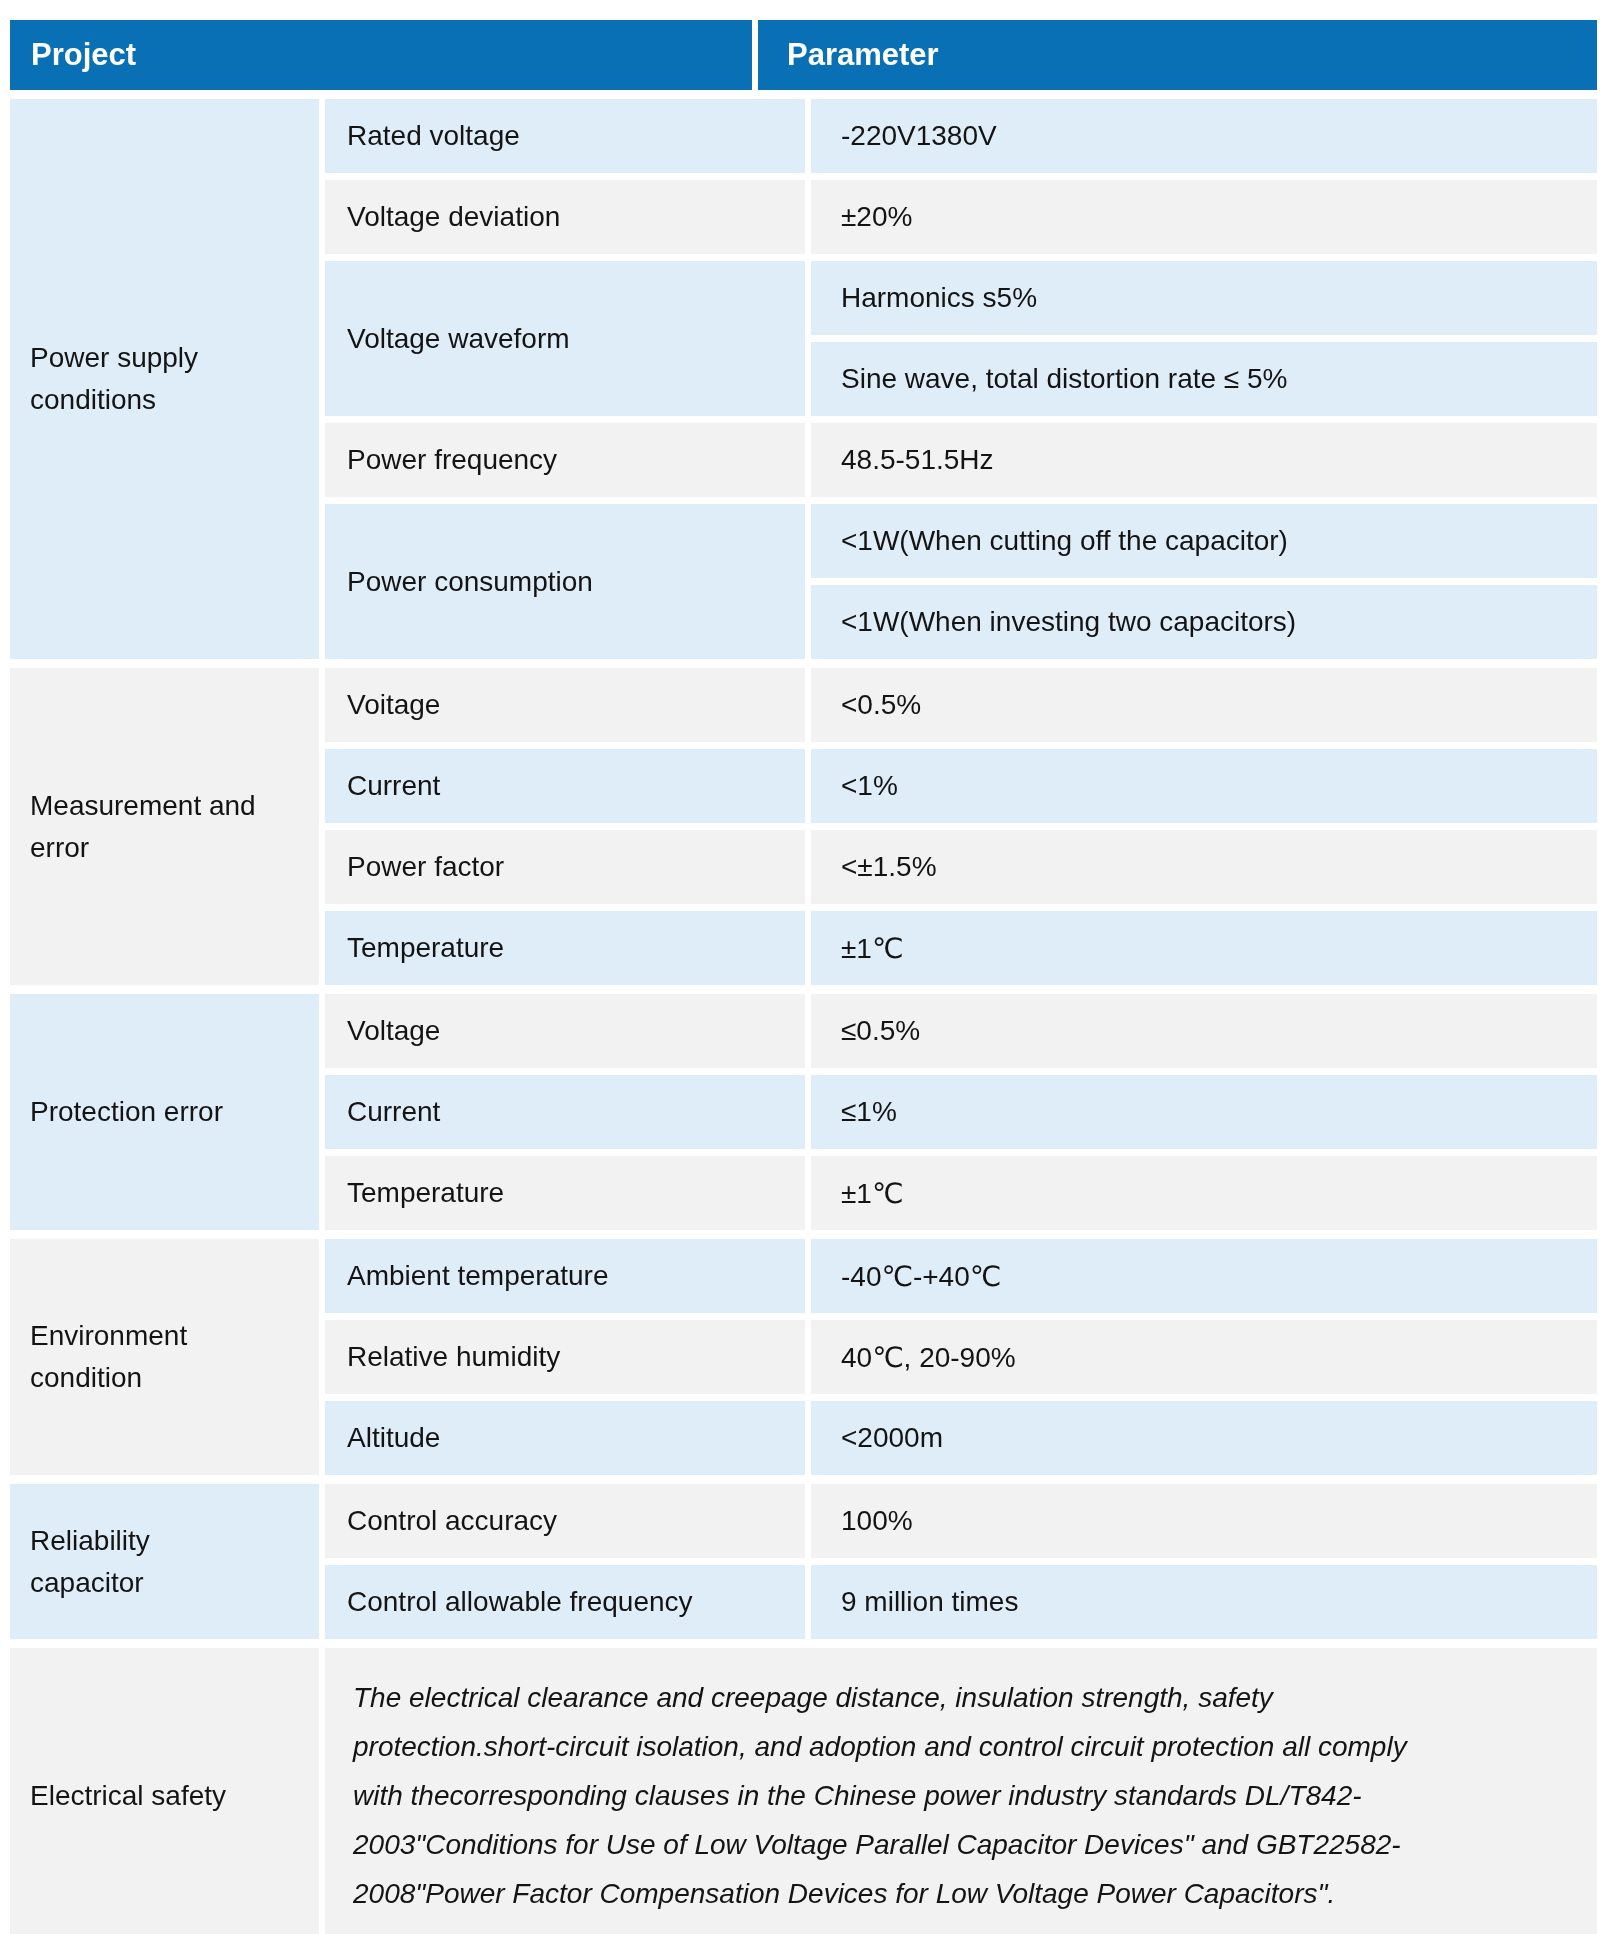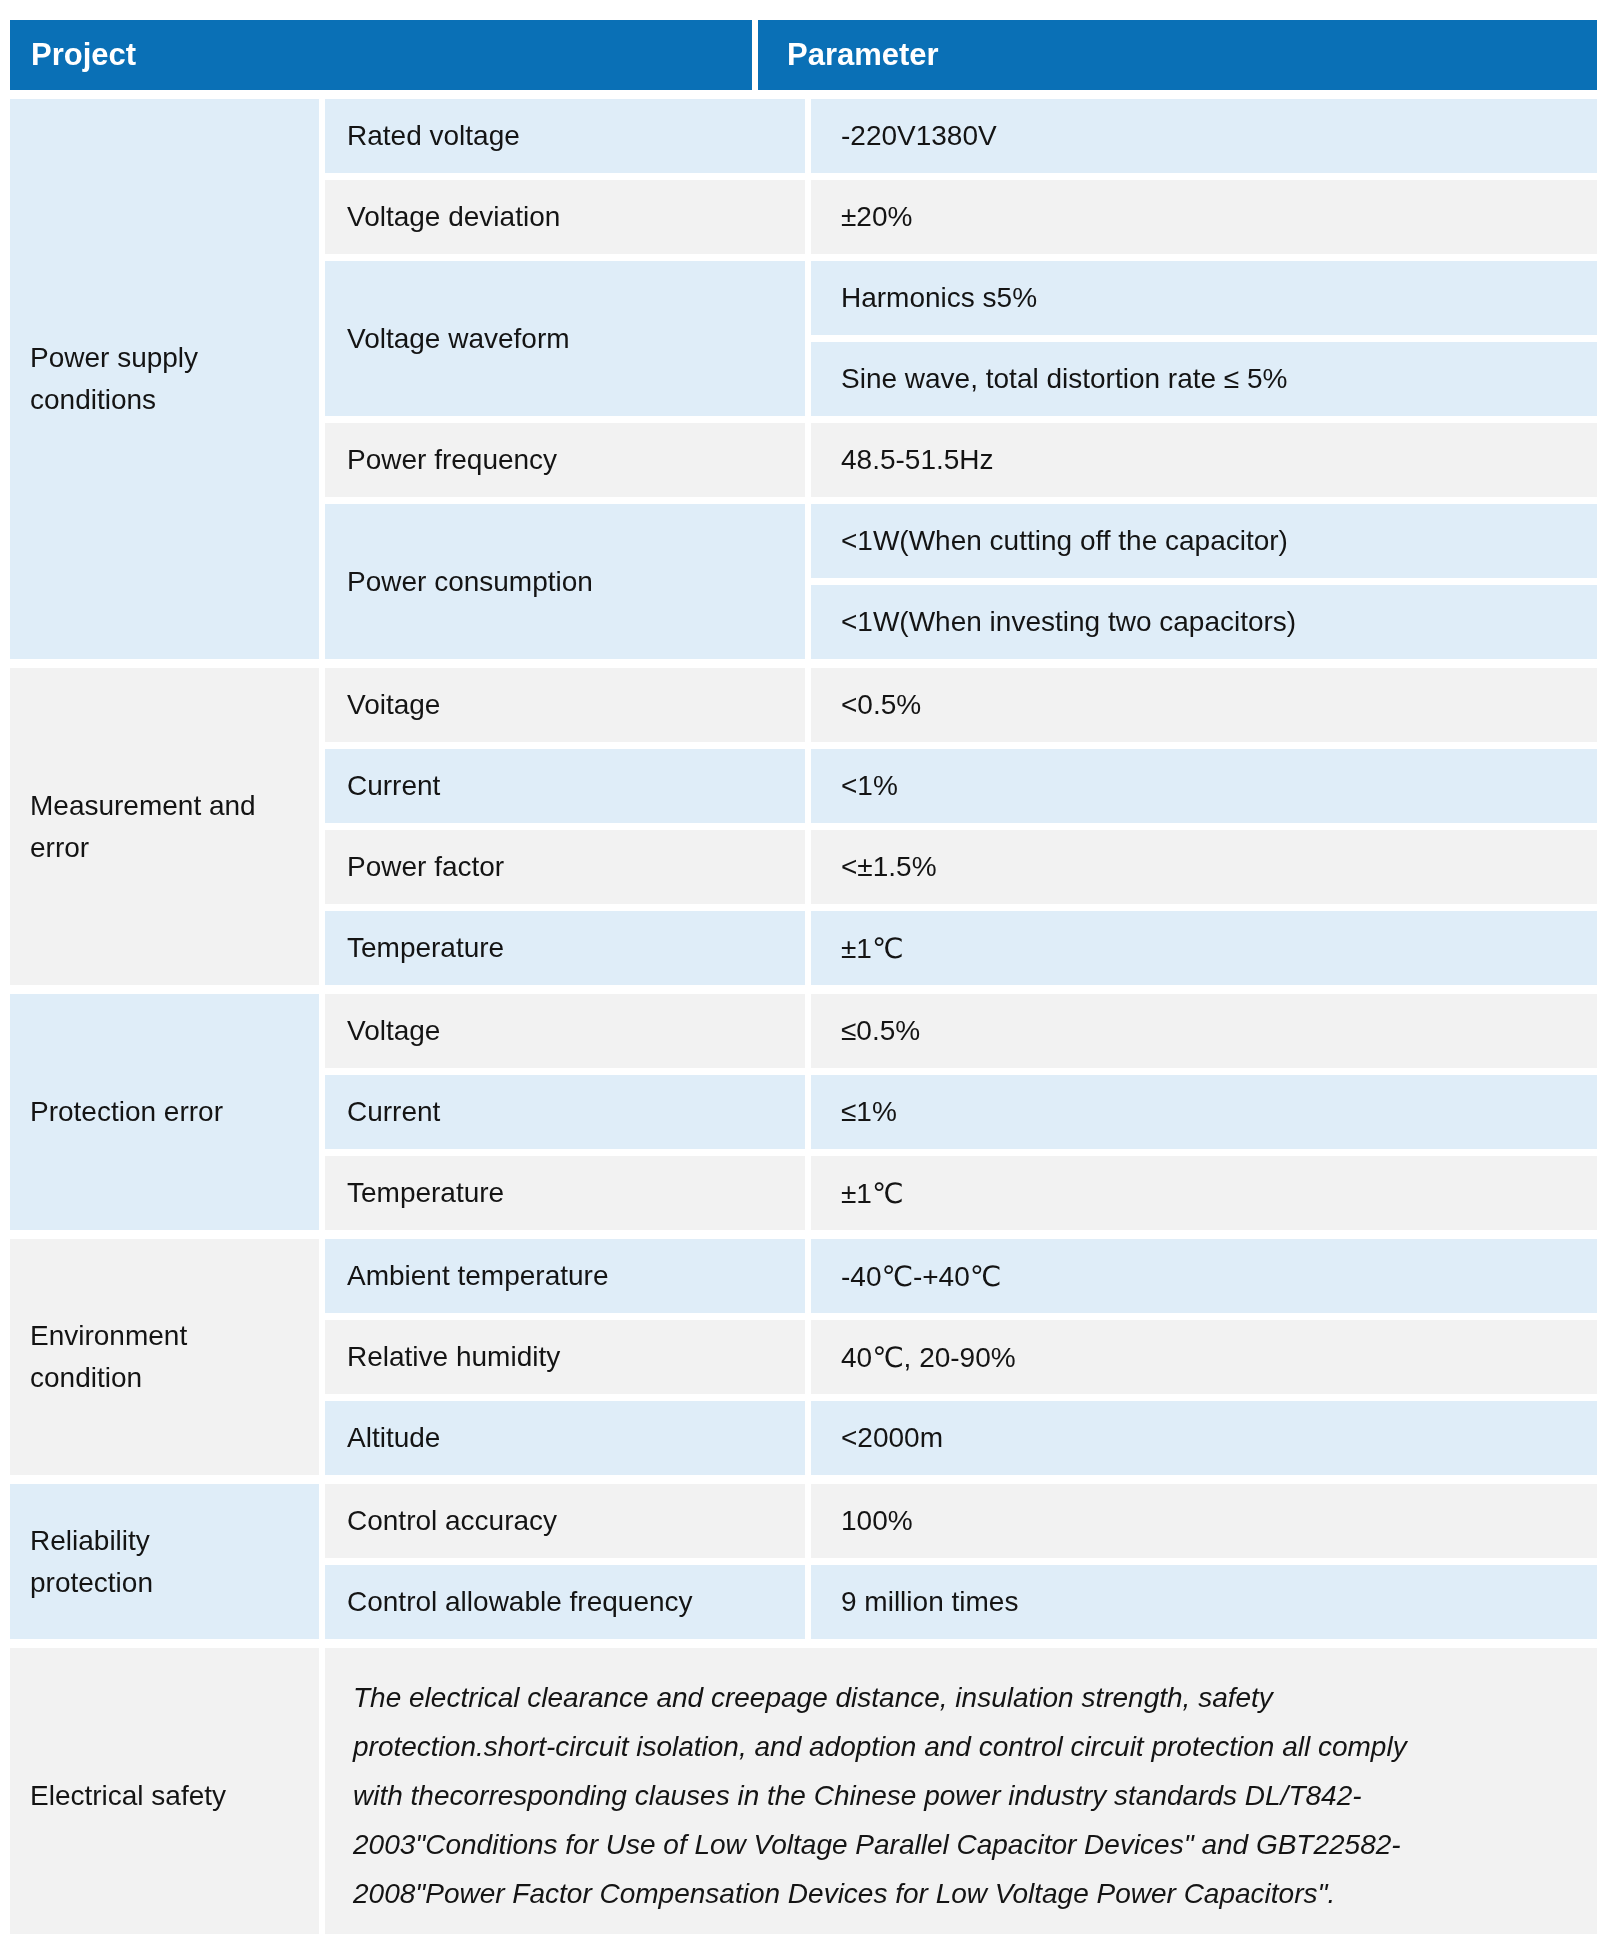--- a/index.html
+++ b/index.html
@@ -156,21 +156,21 @@
           </div>
           <div class="irow">
             <div class="cell pname tint-blue">Altitude</div>
             <div class="vals">
               <div class="cell pval tint-blue">&lt;2000m</div>
             </div>
           </div>
         </div>
       </div>
       <div class="group">
-        <div class="cell glabel tint-blue">Reliability protection</div>
+        <div class="cell glabel tint-blue">Reliability capacitor</div>
         <div class="gbody">
           <div class="irow">
             <div class="cell pname tint-gray">Control accuracy</div>
             <div class="vals">
               <div class="cell pval tint-gray">100%</div>
             </div>
           </div>
           <div class="irow">
             <div class="cell pname tint-blue">Control allowable frequency</div>
             <div class="vals">

